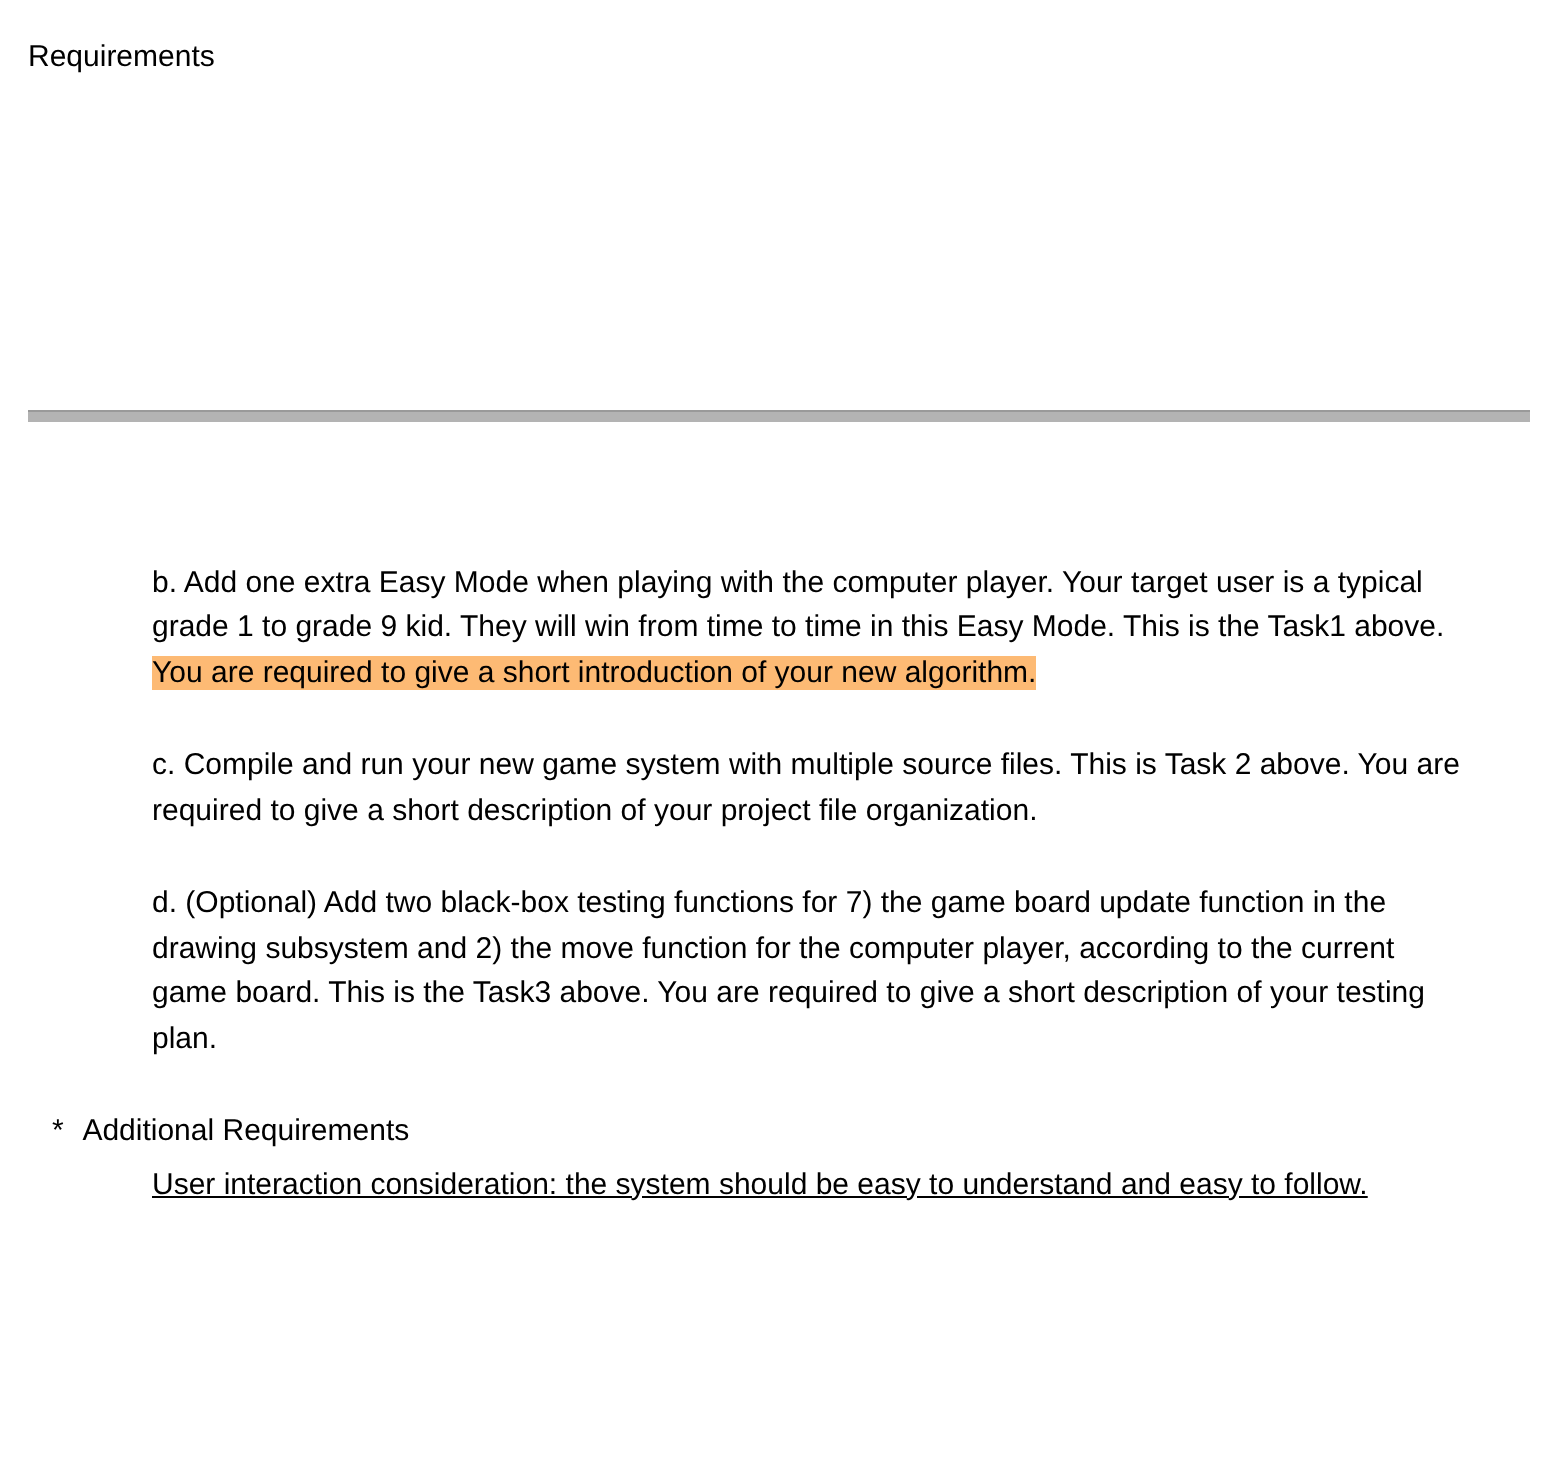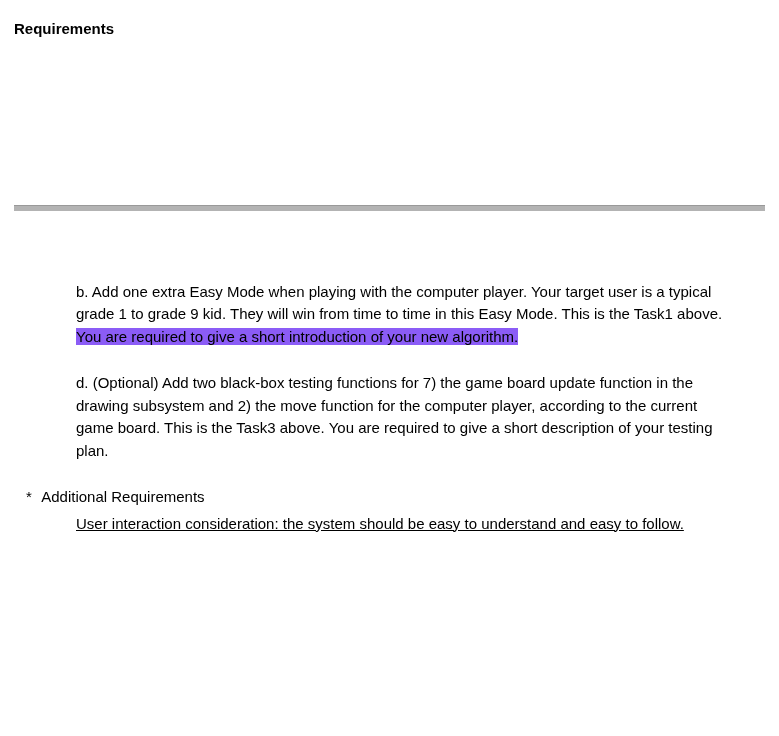--- a/index.html
+++ b/index.html
@@ -12,21 +12,21 @@
       font-size: 15px;
       line-height: 1.5;
       color: #000;
       background: #fff;
       width: 779px;
     }
     .page {
       padding: 18px 14px 20px 14px;
     }
     .heading {
-      font-weight: bold;
+      font-weight: normal;
       margin-bottom: 16px;
     }
     .subheading {
       font-weight: bold;
       margin-left: 12px;
       margin-bottom: 22px;
     }
     .asterisk {
       display: inline-block;
       margin-right: 6px;
@@ -40,21 +40,21 @@
       background: #b3b3b3;
       border-top: 1px solid #999;
       margin: 164px 0 70px 0;
     }
     .item-bcd {
       margin-left: 62px;
       margin-right: 30px;
       margin-bottom: 24px;
     }
     .highlight {
-      background-color: #8b5cf6;
+      background-color: #fdba74;
     }
     .additional {
       margin-left: 12px;
       margin-bottom: 4px;
     }
     .additional-text {
       margin-left: 62px;
       margin-right: 30px;
       text-decoration: underline;
     }
@@ -67,20 +67,21 @@
   <div class="heading">Requirements</div>
 
 
 
   <div class="divider"></div>
 
   <div class="item-bcd">
     <span>b. Add one extra Easy Mode when playing with the computer player. Your target user is a typical grade 1 to grade 9 kid. They will win from time to time in this Easy Mode. This is the Task1 above. </span><span class="highlight">You are required to give a short introduction of your new algorithm.</span>
   </div>
 
+  <div class="item-bcd">c. Compile and run your new game system with multiple source files. This is Task 2 above. You are required to give a short description of your project file organization.</div>
 
   <div class="item-bcd">d. (Optional) Add two black-box testing functions for 7) the game board update function in the drawing subsystem and 2) the move function for the computer player, according to the current game board. This is the Task3 above. You are required to give a short description of your testing plan.</div>
 
   <div class="additional">
     <span class="asterisk">*</span>
     <span>Additional Requirements</span>
   </div>
 
   <div class="additional-text">User interaction consideration: the system should be easy to understand and easy to follow.</div>
 

